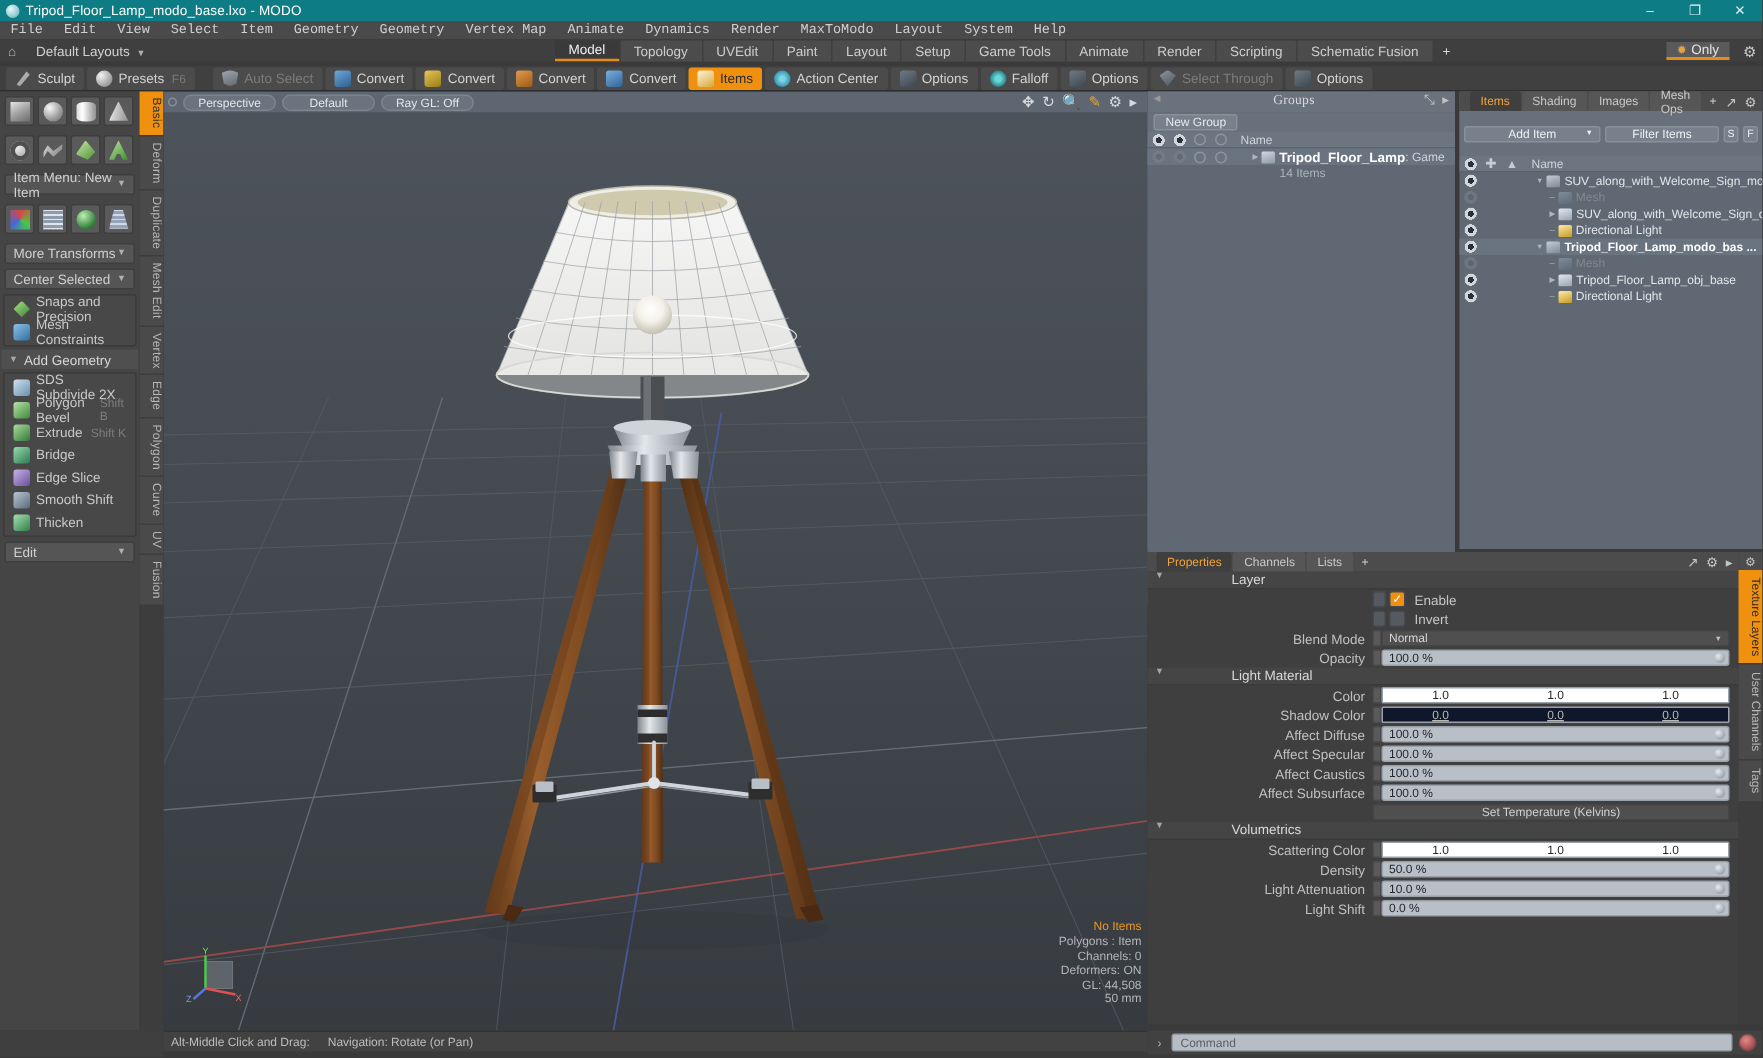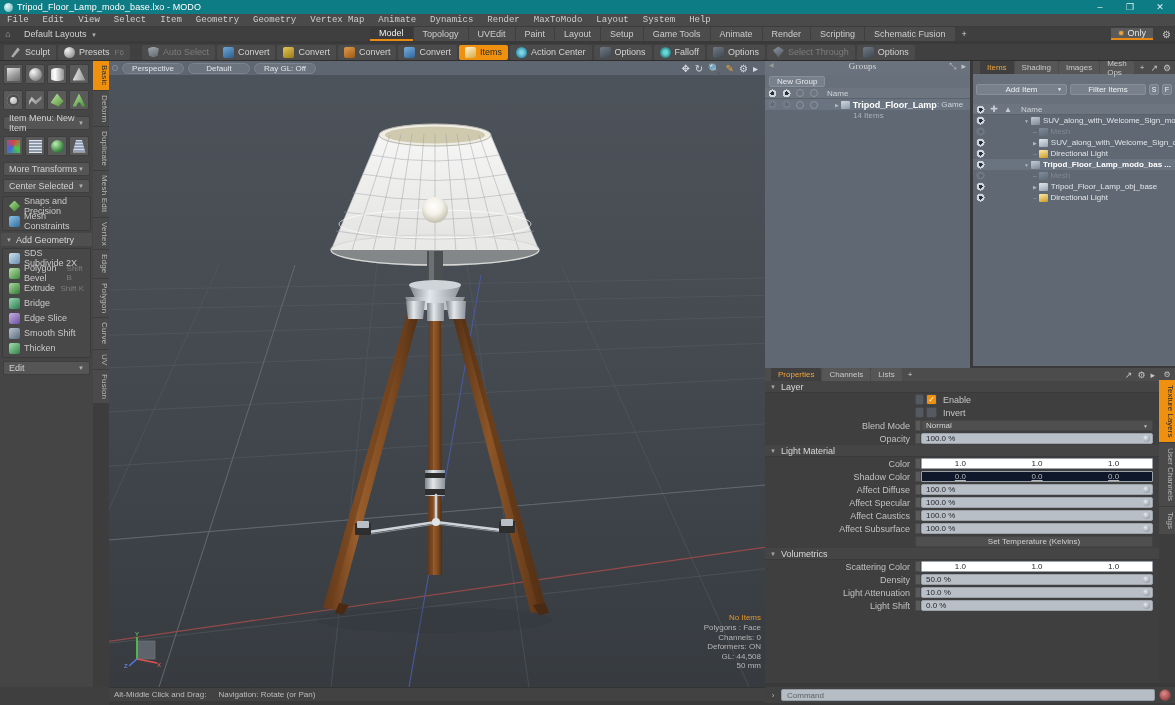--- a/index.html
+++ b/index.html
@@ -279,22 +279,22 @@
 
   
   .props { left:765px; top:368px; width:394px; height:315px; background:#3f3f3f; }
   .pr-tabs { height:13px; background:#4c4c4c; display:flex; align-items:center; padding-left:6px;}
   .pr-tab { height:13px; padding:0 7px; display:flex; align-items:center; font-size:8px; color:#c9c9c9;
             background:#565656; margin-right:1px; border-radius:2px 2px 0 0;}
   .pr-tab.active { background:#3f3f3f; color:#f0a33c; }
   .pr-tab.plus { background:transparent; padding:0 5px; color:#cfcfcf;}
   .pr-acts { margin-left:auto; display:flex; gap:5px; padding-right:4px; color:#c5c5c5; font-size:9px;}
   .pr-sec {
-    height:12px; display:flex; align-items:center; padding-left:5px;
-    background:#454545; font-size:9px; color:#d9d9d9; border-bottom:1px solid #3a3a3a;
+    height:12px; display:flex; align-items:flex-start; padding-left:5px;
+    background:#454545; font-size:9px; color:#d9d9d9; border-bottom:1px solid #3a3a3a;gap:40px;
   }
   .pr-sec .tri { font-size:6px; margin-right:5px; color:#a5a5a5;}
   .pr-row { height:13px; display:flex; align-items:center; }
   .pr-lbl { width:150px; text-align:right; padding-right:5px; font-size:9px; color:#c0c0c0; }
   .pr-chip { width:6px; height:11px; background:#5a5a5a; border:1px solid #4a4a4a; border-radius:1px; flex:none;}
   .pr-field {
     flex:1; height:11px; margin-right:6px; background:#b9bfc6; border:1px solid #9aa1a9;
     border-radius:2px; display:flex; align-items:center; padding:0 4px;
     font-size:8px; color:#24282d; position:relative;
   }
@@ -756,21 +756,21 @@
         <line x1="14" y1="30" x2="14" y2="8" stroke="#4ccd4c" stroke-width="1.6"></line>
         <line x1="14" y1="30" x2="34" y2="34" stroke="#e05050" stroke-width="1.6"></line>
         <line x1="14" y1="30" x2="6" y2="37" stroke="#5576e0" stroke-width="1.6"></line>
         <text x="12" y="7" fill="#6fe06f" font-size="6" font-family="Liberation Sans, sans-serif">Y</text>
         <text x="34" y="38" fill="#ef6a6a" font-size="6" font-family="Liberation Sans, sans-serif">X</text>
         <text x="1" y="39" fill="#7c95ee" font-size="6" font-family="Liberation Sans, sans-serif">Z</text>
       </svg>
 
       <div class="vp-stats">
         <div class="noitems">No Items</div>
-        <div>Polygons : Face</div>
+        <div>Polygons : Item</div>
         <div>Channels: 0</div>
         <div>Deformers: ON</div>
         <div>GL: 44,508</div>
         <div>50 mm</div>
       </div>
     </div>
   </div>
 
   <div class="statusbar">
     <span>Alt-Middle Click and Drag:</span>

